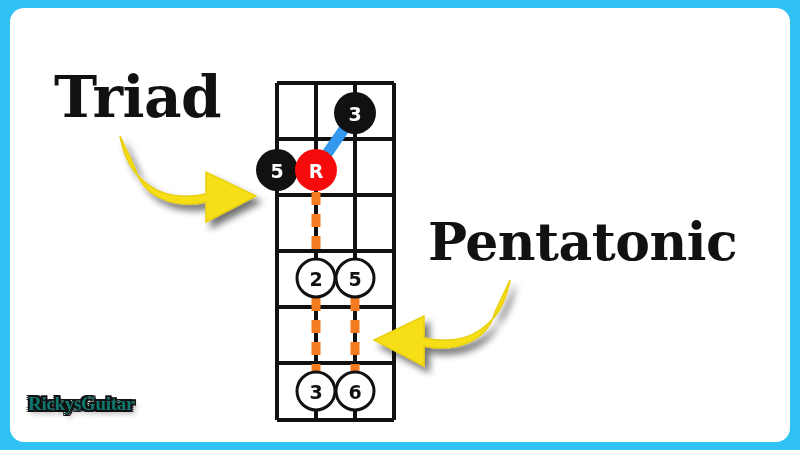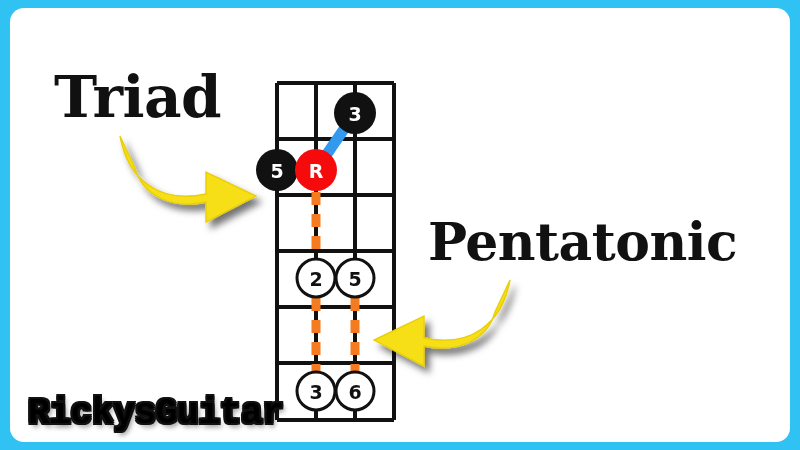--- a/index.html
+++ b/index.html
@@ -54,24 +54,24 @@
     left: 418px;
     top: 208px;
     font-size: 52px;
   }
 
   
   #brand {
     position: absolute;
     left: 18px;
     top: 385px;
-    font-family: Liberation Mono, monospace;
+    font-family: Liberation Serif, serif;
     font-weight: bold;
-    font-size: 36px;
-    color: #000000;
+    font-size: 19px;
+    color: #0f766e;
     white-space: nowrap;
     letter-spacing: -0.3px;
     text-shadow:
       -2px -2px 0 #111, 2px -2px 0 #111,
       -2px  2px 0 #111, 2px  2px 0 #111,
        0px -2px 0 #111, 0px  2px 0 #111,
       -2px  0px 0 #111, 2px  0px 0 #111,
        3px  4px 5px rgba(0,0,0,0.45);
   }
 

